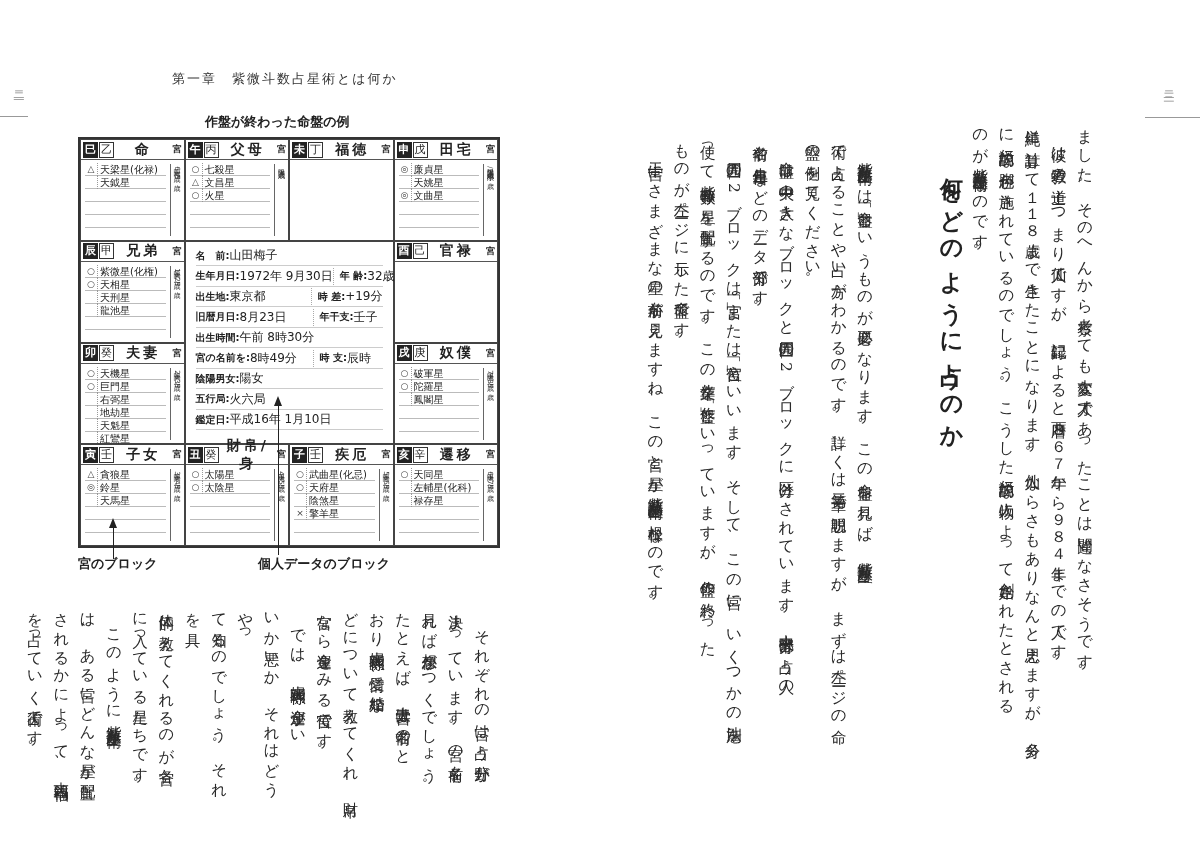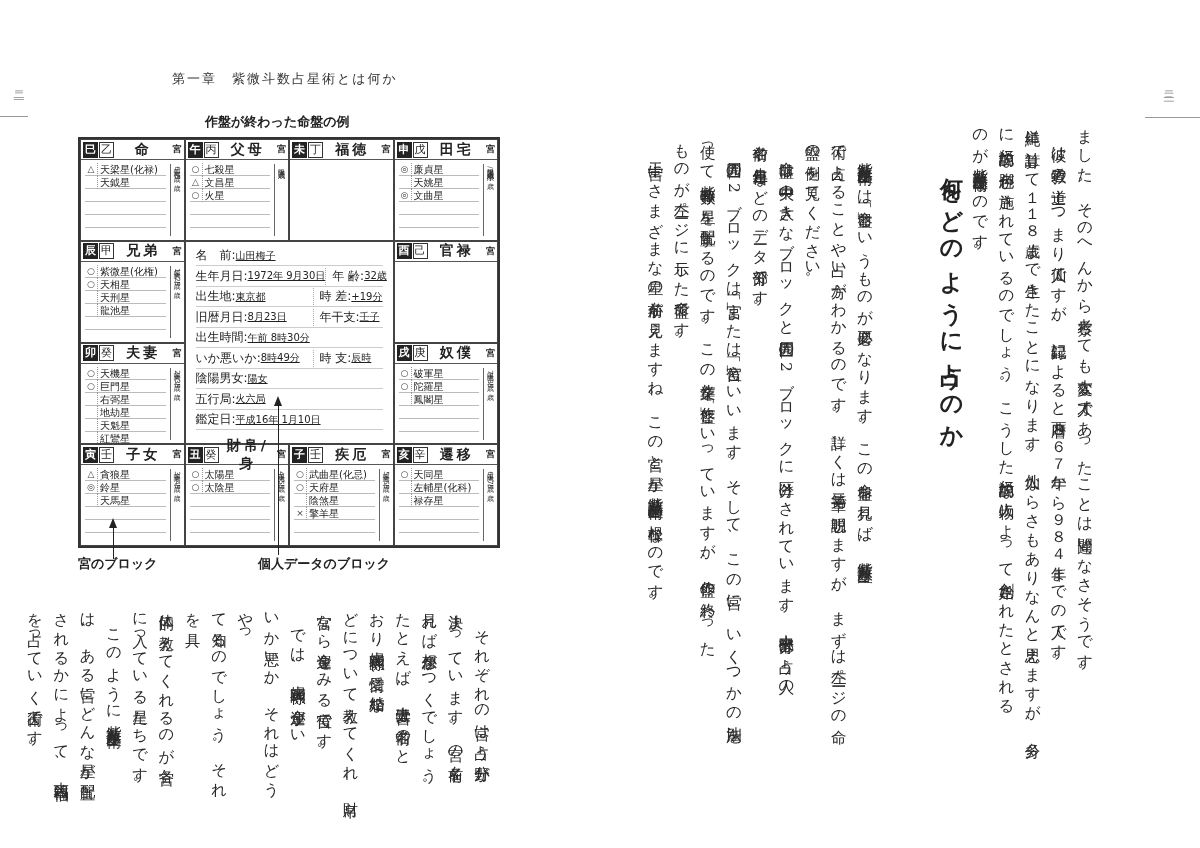--- a/index.html
+++ b/index.html
@@ -31,22 +31,22 @@
   .cell-body { position: absolute; left: 0; right: 0; top: 21px; bottom: 0; }
   .star-lines { position: absolute; left: 4px; right: 18px; top: 2px; bottom: 2px;
                 background-image: repeating-linear-gradient(to bottom, transparent 0, transparent 12px, #bbb 12px, #bbb 13px); }
   .star-row { display: flex; height: 13px; font-size: 10px; line-height: 13px; position: relative; }
   .mark { width: 12px; text-align: center; font-size: 9px; color: #444; }
   .star { padding-left: 2px; border-left: 1px dotted #999; }
   .daigen { position: absolute; right: 2px; top: 3px; width: 12px; writing-mode: vertical-rl; font-size: 7px; line-height: 10px; color: #333; border-left: 1px solid #666; padding-left: 1px; height: 72px; }
 
   .center { grid-column: 2 / 4; grid-row: 2 / 4; border: 1px solid #444; padding: 4px 10px; font-family: "DejaVu Sans", sans-serif; }
   .data-row { display: flex; border-bottom: 1px solid #ccc; height: 20.5px; align-items: center; font-size: 10px; }
-  .data-row .lbl { font-size: 12px; font-weight: normal; white-space: nowrap; }
-  .data-row .val { font-size: 10px; white-space: nowrap; text-decoration: underline; }
+  .data-row .lbl { font-size: 10px; font-weight: bold; white-space: nowrap; }
+  .data-row .val { font-size: 12px; white-space: nowrap; }
   .data-row .right { margin-left: auto; display: flex; align-items: center; border-left: 1px dotted #aaa; padding-left: 6px; min-width: 70px; }
 
   .arrow { position: absolute; background: #222; width: 1px; }
   .arrow-head { position: absolute; width: 0; height: 0; border-left: 4px solid transparent; border-right: 4px solid transparent; border-bottom: 10px solid #222; }
 
   .caption { position: absolute; font-family: "DejaVu Sans", sans-serif; font-size: 13px; font-weight: bold; color: #222; }
 
   .vtext { position: absolute; writing-mode: vertical-rl; font-size: 15.5px; line-height: 26.2px; letter-spacing: 1.4px; color: #2a2a2a; }
   .vtext p { margin: 0; }
   .heading { position: absolute; writing-mode: vertical-rl; font-size: 23px; font-weight: bold; letter-spacing: 4px; color: #222; }
@@ -366,21 +366,21 @@
           <span class="right">
             <span class="lbl">年干支:</span>
             <span class="val">壬子</span>
           </span>
         </div>
         <div class="data-row">
           <span class="lbl">出生時間:</span>
           <span class="val">午前 8時30分</span>
         </div>
         <div class="data-row">
-          <span class="lbl">いか悪いか:</span>
+          <span class="lbl">宮の名前を:</span>
           <span class="val">8時49分</span>
           <span class="right">
             <span class="lbl">時 支:</span>
             <span class="val">辰時</span>
           </span>
         </div>
         <div class="data-row">
           <span class="lbl">陰陽男女:</span>
           <span class="val">陽女</span>
         </div>

